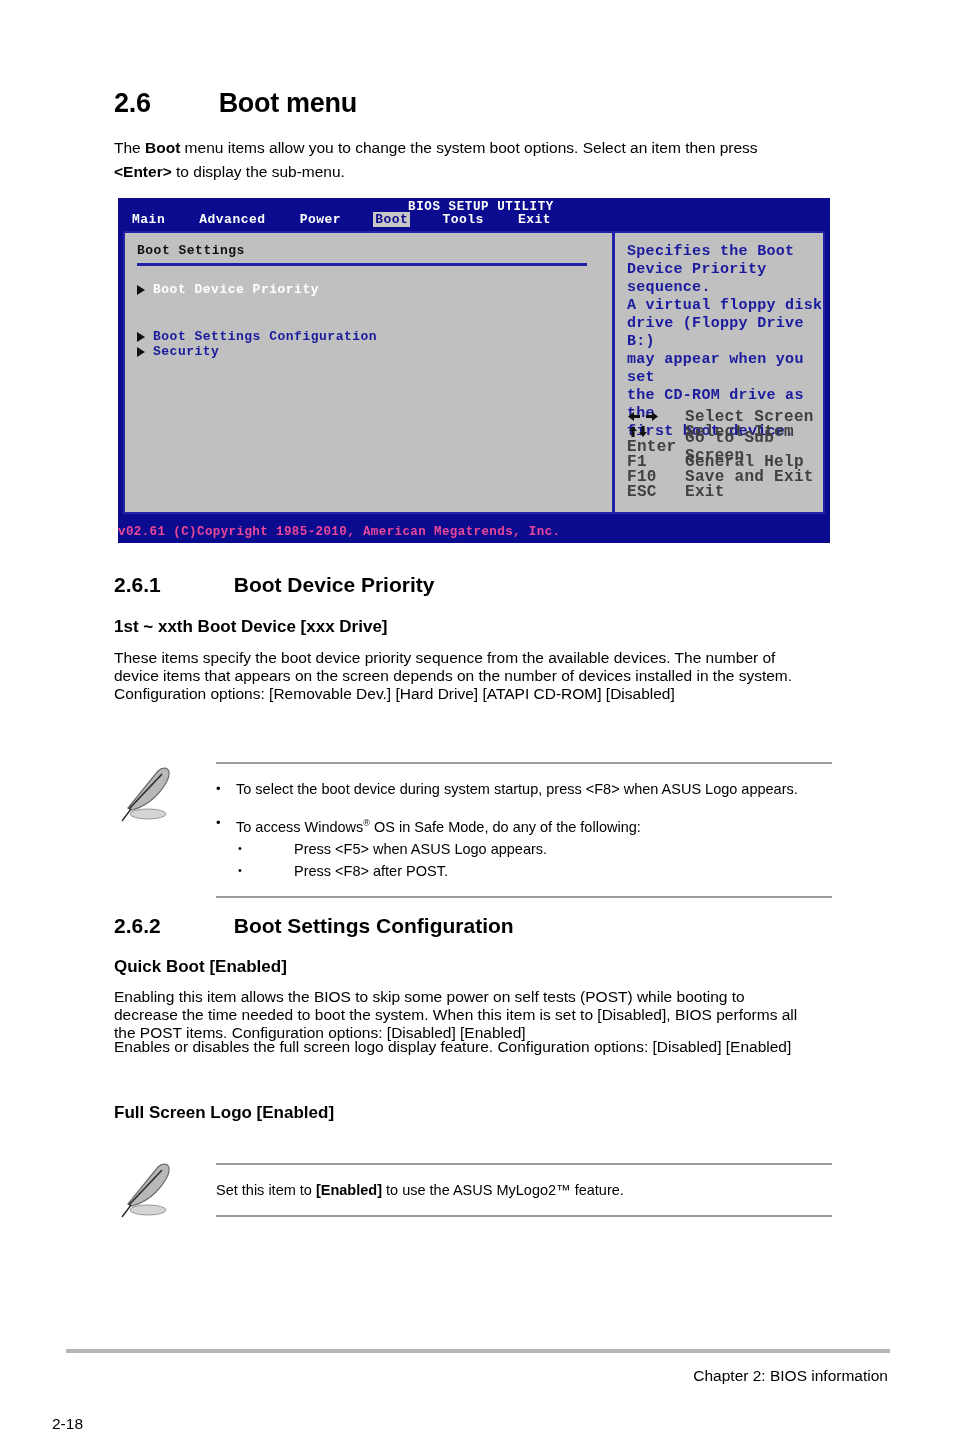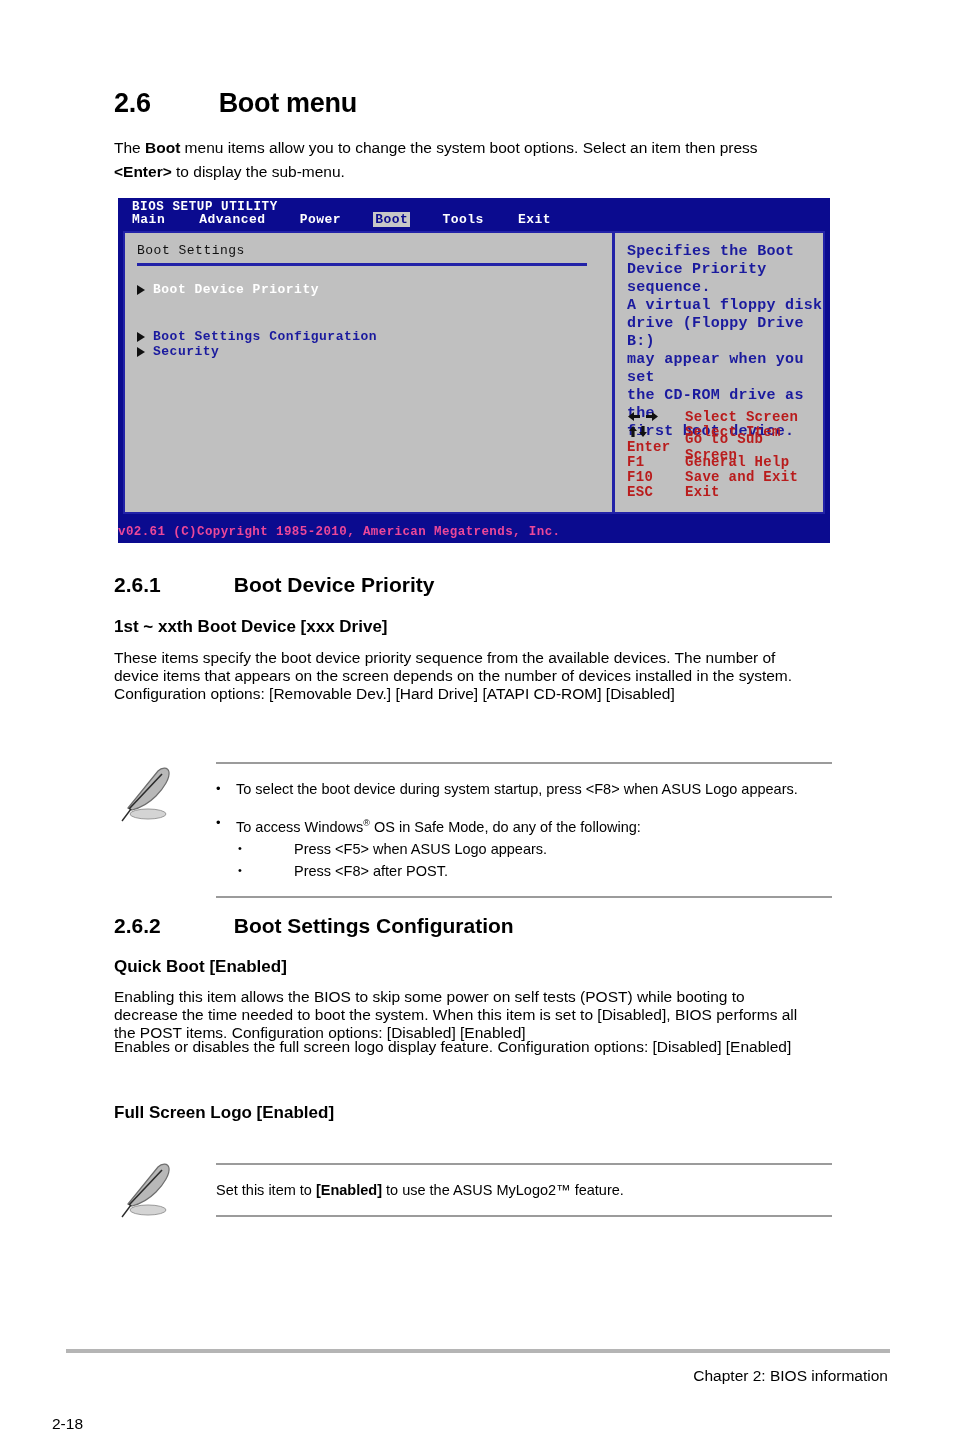--- a/index.html
+++ b/index.html
@@ -61,20 +61,21 @@
     width: 712px;
     height: 345px;
     background: #0b0b8f;
     font-family: "Liberation Mono", "DejaVu Sans Mono", monospace;
     box-sizing: border-box;
   }
   .bios-title {
     position: absolute;
     left: 0; right: 0;
     top: 2px;
+    text-align: center;
     color: #ffffff;
     font-size: 12.5px;
     font-weight: bold;
     letter-spacing: 0.6px;
     padding-left: 14px;
   }
   .bios-tabs {
     position: absolute;
     left: 12px;
     top: 14px;
@@ -114,21 +115,21 @@
   }
   .bios-right {
     flex: 1;
     position: relative;
     box-sizing: border-box;
     padding: 10px 0 0 12px;
   }
 
   .bios-settings-label {
     font-size: 13px;
-    font-weight: normal;
+    font-weight: bold;
     color: #101010;
     letter-spacing: 0.5px;
   }
   .bios-rule {
     margin-top: 5px;
     width: 450px;
     height: 3px;
     background: #2222a8;
   }
 
@@ -160,23 +161,23 @@
     line-height: 18px;
     letter-spacing: 0.3px;
     white-space: pre-wrap;
   }
   .bios-help + .bios-help { margin-top: 0; }
 
   .bios-legend {
     position: absolute;
     left: 12px;
     top: 176px;
-    font-size: 14px;
-    font-weight: bold;
-    color: #b91c1c;
+    font-size: 16px;
+    font-weight: bold;
+    color: #404040;
     letter-spacing: 0.3px;
   }
   .legend-row {
     display: flex;
     align-items: center;
     height: 15px;
   }
   .legend-key {
     width: 58px;
     flex: none;

